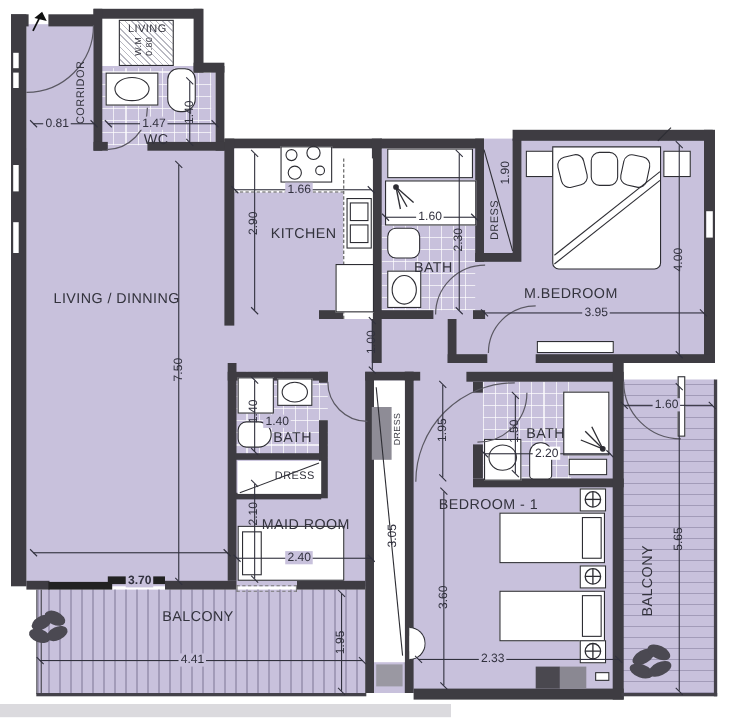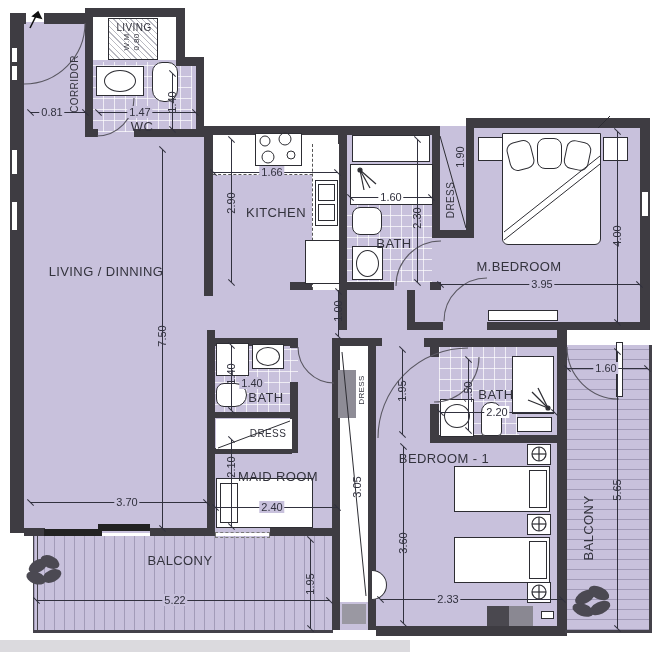--- a/index.html
+++ b/index.html
@@ -289,33 +289,33 @@
     <span class="dim" style="left:140px;top:112px;background:var(--floor);padding:0 2px;">1.47</span>
     <span class="dim v" style="left:172px;top:102px;">1.40</span>
     <span class="dim" style="left:272px;top:172px;background:var(--floor);padding:0 2px;">1.66</span>
     <span class="dim v" style="left:231px;top:203px;">2.90</span>
     <span class="dim" style="left:391px;top:197px;background:#fff;padding:0 2px;">1.60</span>
     <span class="dim v" style="left:417px;top:218px;">2.30</span>
     <span class="dim v" style="left:460px;top:157px;">1.90</span>
     <span class="dim" style="left:542px;top:284px;background:var(--floor);padding:0 2px;">3.95</span>
     <span class="dim v" style="left:617px;top:236px;">4.00</span>
     <span class="dim v" style="left:162px;top:336px;">7.50</span>
-    <span class="dim" style="left:127px;top:502px;background:var(--floor);padding:0 2px;">3.70</span>
+    <span class="dim" style="left:127px;top:528px;background:var(--floor);padding:0 2px;font-weight:bold;">3.70</span>
     <span class="dim v" style="left:338px;top:311px;">1.00</span>
     <span class="dim v" style="left:402px;top:391px;">1.95</span>
     <span class="dim v" style="left:231px;top:374px;">1.40</span>
     <span class="dim" style="left:252px;top:383px;background:var(--floor);padding:0 2px;">1.40</span>
     <span class="dim v" style="left:231px;top:467px;">2.10</span>
     <span class="dim" style="left:272px;top:507px;background:var(--floor);padding:0 2px;">2.40</span>
     <span class="dim v" style="left:357px;top:487px;">3.05</span>
     <span class="dim v" style="left:468px;top:392px;">1.50</span>
     <span class="dim" style="left:497px;top:412px;background:#fff;padding:0 2px;">2.20</span>
     <span class="dim v" style="left:403px;top:543px;">3.60</span>
     <span class="dim" style="left:448px;top:599px;background:var(--floor);padding:0 2px;">2.33</span>
-    <span class="dim" style="left:175px;top:600px;background:var(--floor);padding:0 2px;">5.22</span>
+    <span class="dim" style="left:175px;top:600px;background:var(--floor);padding:0 2px;">4.41</span>
     <span class="dim v" style="left:310px;top:584px;">1.95</span>
     <span class="dim v" style="left:617px;top:490px;">5.65</span>
     <span class="dim" style="left:606px;top:368px;background:var(--floor);padding:0 2px;">1.60</span>
   </div>
 
   <div>
     <span class="lbl s" style="left:134px;top:27px;">LIVING</span>
     <span class="lbl xs v" style="left:126px;top:42px;">W.M</span>
     <span class="lbl xs v" style="left:136px;top:42px;">0.80</span>
     <span class="lbl s v" style="left:74px;top:84px;">CORRIDOR</span>

